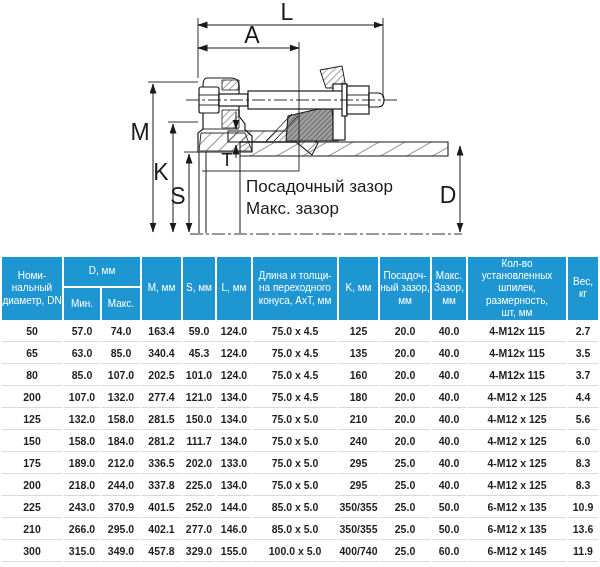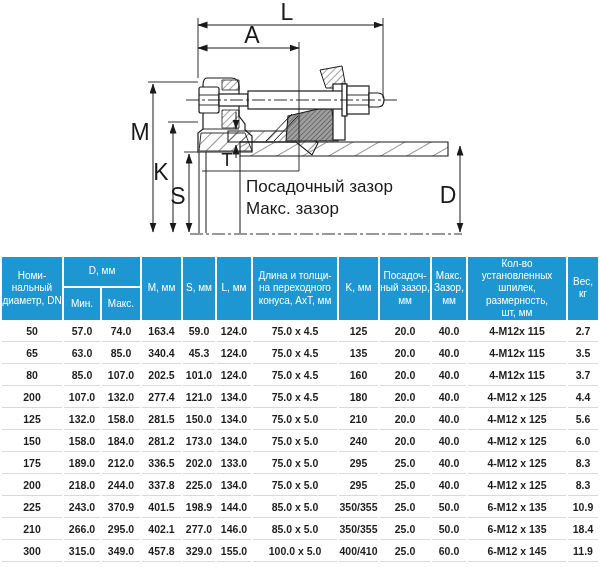--- a/index.html
+++ b/index.html
@@ -283,21 +283,21 @@
           <td>20.0</td>
           <td>40.0</td>
           <td>4-M12 x 125</td>
           <td>5.6</td>
         </tr>
         <tr>
           <td>150</td>
           <td>158.0</td>
           <td>184.0</td>
           <td>281.2</td>
-          <td>173.0</td>
+          <td>111.7</td>
           <td>134.0</td>
           <td>75.0 x 5.0</td>
           <td>240</td>
           <td>20.0</td>
           <td>40.0</td>
           <td>4-M12 x 125</td>
           <td>6.0</td>
         </tr>
         <tr>
           <td>175</td>
@@ -325,52 +325,52 @@
           <td>25.0</td>
           <td>40.0</td>
           <td>4-M12 x 125</td>
           <td>8.3</td>
         </tr>
         <tr>
           <td>225</td>
           <td>243.0</td>
           <td>370.9</td>
           <td>401.5</td>
-          <td>198.9</td>
+          <td>252.0</td>
           <td>144.0</td>
           <td>85.0 x 5.0</td>
           <td>350/355</td>
           <td>25.0</td>
           <td>50.0</td>
           <td>6-M12 x 135</td>
           <td>10.9</td>
         </tr>
         <tr>
           <td>210</td>
           <td>266.0</td>
           <td>295.0</td>
           <td>402.1</td>
           <td>277.0</td>
           <td>146.0</td>
           <td>85.0 x 5.0</td>
           <td>350/355</td>
           <td>25.0</td>
           <td>50.0</td>
           <td>6-M12 x 135</td>
-          <td>18.4</td>
+          <td>13.6</td>
         </tr>
         <tr>
           <td>300</td>
           <td>315.0</td>
           <td>349.0</td>
           <td>457.8</td>
           <td>329.0</td>
           <td>155.0</td>
           <td>100.0 x 5.0</td>
-          <td>400/410</td>
+          <td>400/740</td>
           <td>25.0</td>
           <td>60.0</td>
           <td>6-M12 x 145</td>
           <td>11.9</td>
         </tr>
       </tbody>
   </table>
 
 </div>
 

